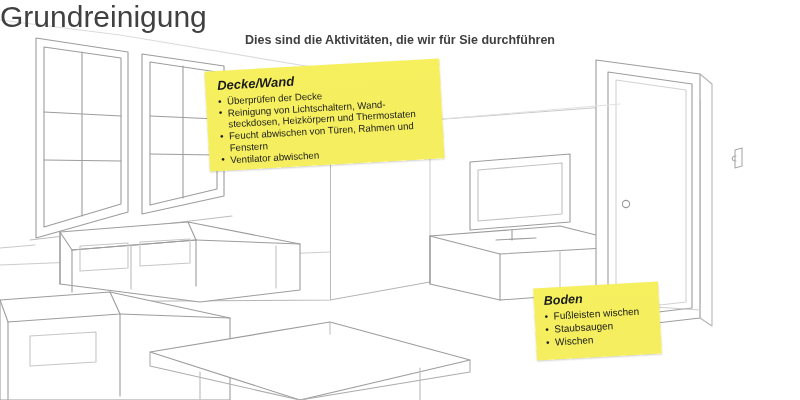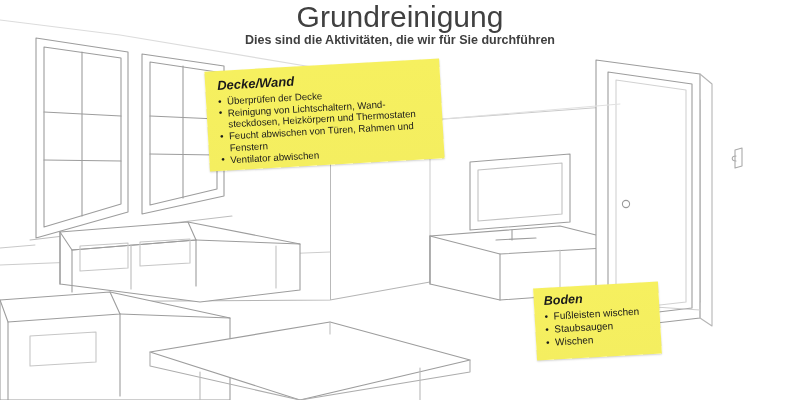--- a/index.html
+++ b/index.html
@@ -17,21 +17,20 @@
     overflow: hidden;
     background: #ffffff;
   }
 
   
   .title {
     position: absolute;
     top: 0px;
     left: 0;
     width: 800px;
-    text-align: center;
     font-size: 30px;
     font-weight: 400;
     color: #404040;
     letter-spacing: 0px;
     line-height: 34px;
   }
   .subtitle {
     position: absolute;
     top: 33px;
     left: 0;

